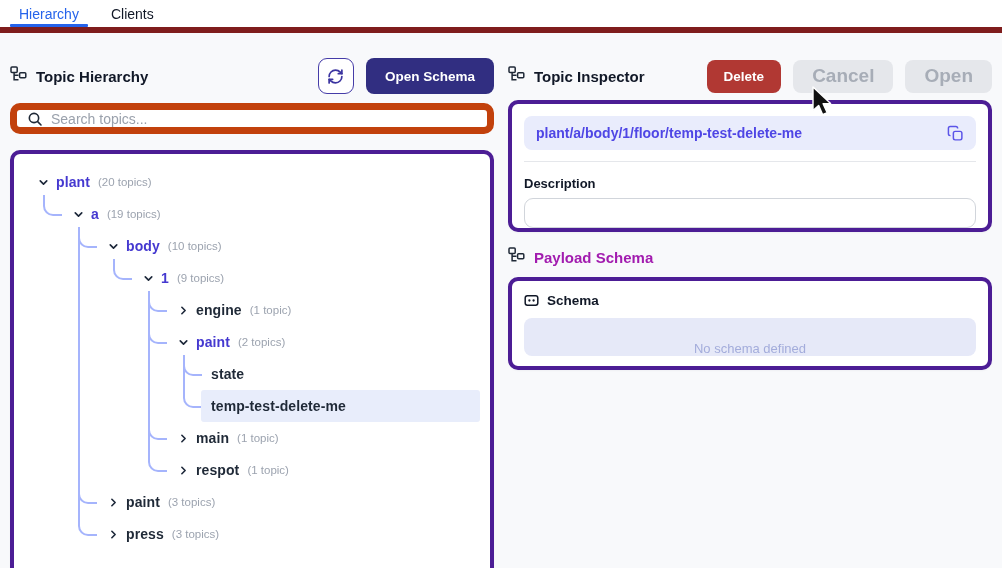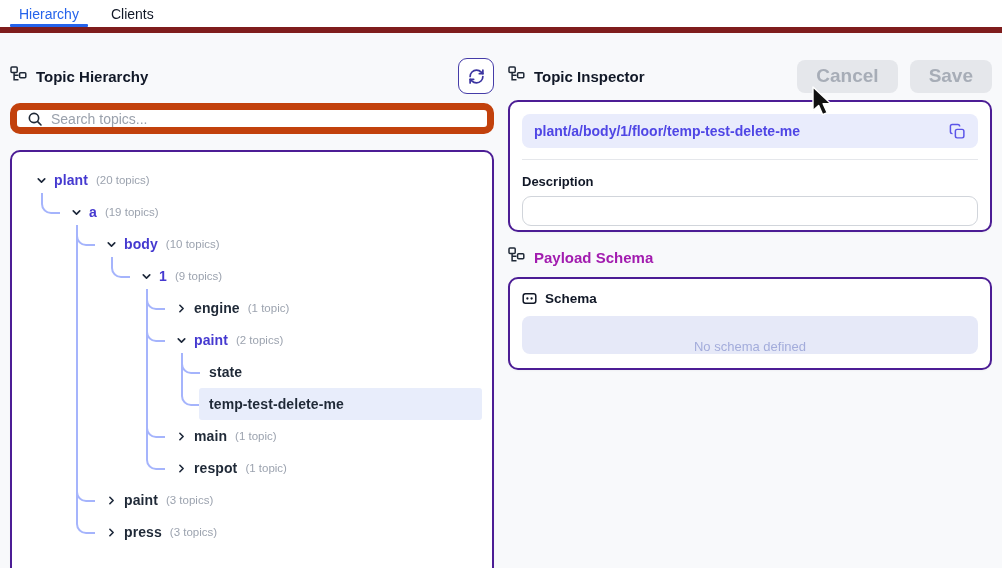--- a/index.html
+++ b/index.html
@@ -52,21 +52,21 @@
     background:#ffffff; border:7px solid #c2410c; border-radius:10px;
     display:flex; align-items:center; padding:0 10px; gap:8px;
   }
   .searchbox input{
     border:none; outline:none; flex:1; font-size:14px; font-family:inherit; color:#374151; background:transparent;
   }
   .searchbox input::placeholder{ color:#9aa1ac; }
 
   
   .card{
-    position:absolute; background:#ffffff; border:2px solid #4c1d95; border-radius:10px;
+    position:absolute; background:#ffffff; border:4px solid #4c1d95; border-radius:10px;
     box-shadow:0 1px 2px rgba(16,24,40,.04);
   }
   .tree-card{ left:10px; top:150px; width:484px; height:486px; padding:12px 10px; overflow:hidden; }
 
   ul.tree, ul.branch{ list-style:none; }
   ul.tree{ padding-left:12px; }
   ul.branch{ padding-left:35px; }
   li.tnode{ position:relative; }
   ul.branch > li.tnode::before{
     content:""; position:absolute; left:-28px; top:-3px; width:17px; height:19px;
@@ -139,20 +139,21 @@
     <button class="btn-refresh">
       <span style="display:flex;">
         <svg width="17" height="17" viewBox="0 0 24 24" fill="none" stroke="#3b34a0" stroke-width="2.4" stroke-linecap="round" stroke-linejoin="round">
           <path d="M3 12a9 9 0 0 1 9-9 9.75 9.75 0 0 1 6.74 2.74L21 8"></path>
           <path d="M21 3v5h-5"></path>
           <path d="M21 12a9 9 0 0 1-9 9 9.75 9.75 0 0 1-6.74-2.74L3 16"></path>
           <path d="M3 21v-5h5"></path>
         </svg>
       </span>
     </button>
+    <button class="btn btn-open-schema">Open Schema</button>
   </div>
 </div>
 
 <div class="searchbox">
   <span style="display:flex;">
     <svg width="16" height="16" viewBox="0 0 24 24" fill="none" stroke="#1f2937" stroke-width="2.4" stroke-linecap="round">
       <circle cx="10.5" cy="10.5" r="7"></circle>
       <path d="M21 21l-5-5"></path>
     </svg>
   </span>
@@ -299,22 +300,23 @@
     <span>
       <svg width="17" height="17" viewBox="0 0 17 17" fill="none" stroke="#1f2937" stroke-width="1.5">
         <rect x="1" y="1" width="6.2" height="5.6" rx="1"></rect>
         <path d="M4.1 6.6 v7.2 h4.4 M4.1 9.3 h4.4"></path>
         <rect x="9.6" y="6.8" width="6.2" height="5" rx="1"></rect>
       </svg>
     </span>
     <span>Topic Inspector</span>
   </div>
   <div class="hdr-actions">
+    <button class="btn btn-delete">Delete</button>
     <button class="btn btn-muted">Cancel</button>
-    <button class="btn btn-muted">Save</button>
+    <button class="btn btn-muted">Open</button>
   </div>
 </div>
 
 <div class="card inspector-card">
   <div class="topic-chip">
     <span class="path">plant/a/body/1/floor/temp-test-delete-me</span>
     <button class="copy-btn">
       <span style="display:flex;">
         <svg width="17" height="17" viewBox="0 0 24 24" fill="none" stroke="#5b54e8" stroke-width="2.1" stroke-linejoin="round">
           <rect x="9" y="9" width="12" height="12" rx="2.5"></rect>

